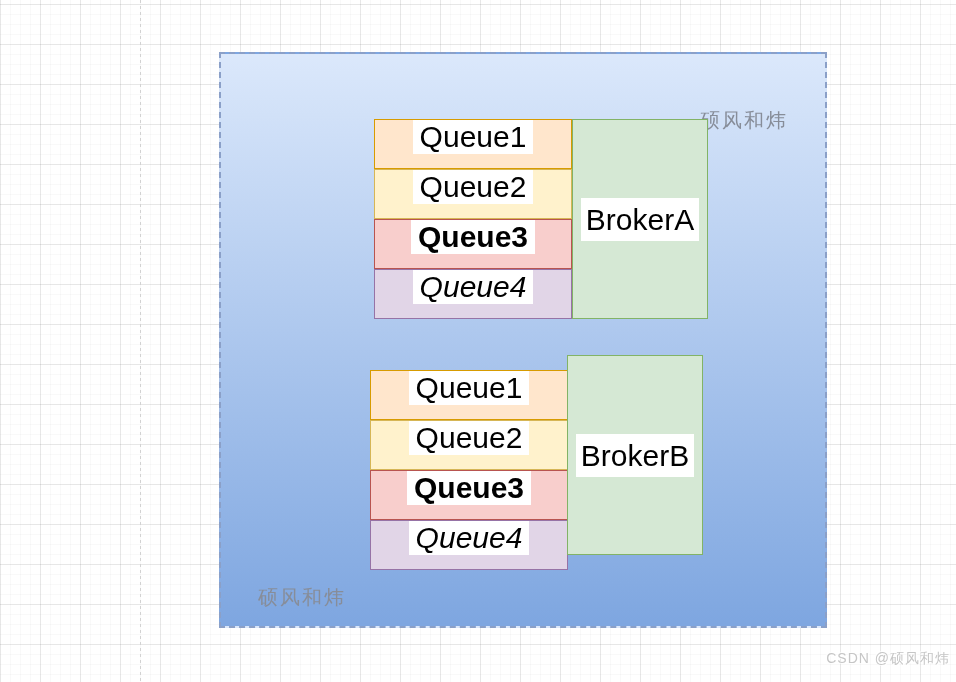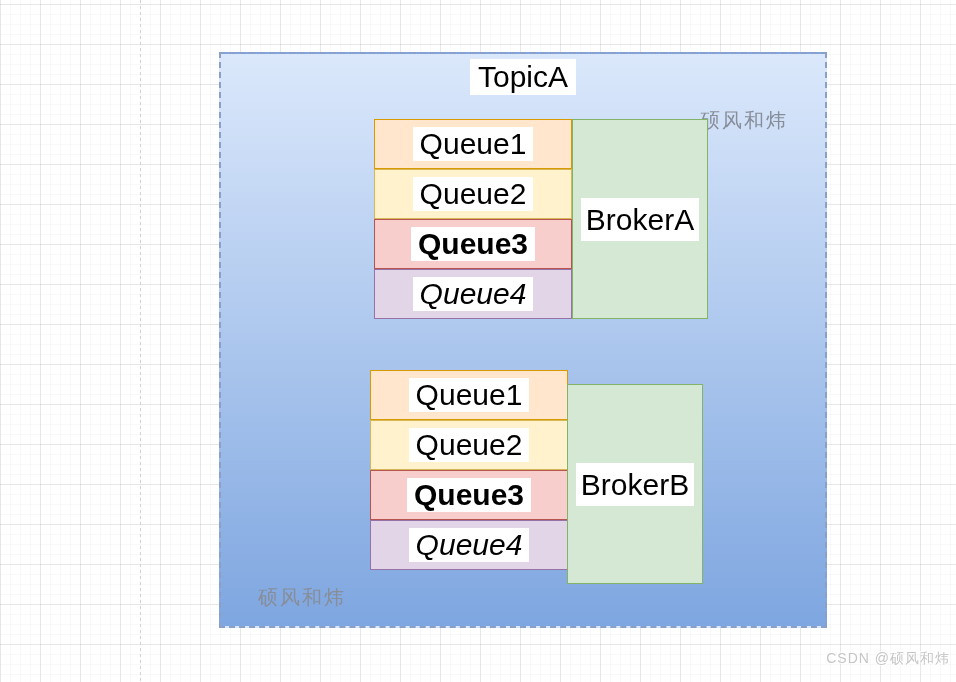--- a/index.html
+++ b/index.html
@@ -71,21 +71,21 @@
   .queue-stack {
     position: absolute;
     width: 198px;
   }
   .queue-row {
     box-sizing: border-box;
     height: 50px;
     border-width: 1px;
     border-style: solid;
     display: flex;
-    align-items: center;
+    align-items: flex-start;
     justify-content: center;
   }
   .queue-row .box-label { line-height: 34px; padding: 0 7px; }
 
   .q1 { background: var(--q1_fill, #ffe6cc); border-color: var(--q1_stroke, #d79b00); }
   .q2 { background: var(--q2_fill, #fff2cc); border-color: var(--q2_stroke, #d6b656); }
   .q3 { background: var(--q3_fill, #f8cecc); border-color: var(--q3_stroke, #b85450); font-weight: bold; }
   .q4 { background: var(--q4_fill, #e1d5e7); border-color: var(--q4_stroke, #9673a6); font-style: italic; }
 
   .broker-box {
@@ -97,21 +97,21 @@
     border: 1px solid var(--broker_stroke, #82b366);
     display: flex;
     align-items: center;
     justify-content: center;
   }
   .broker-box .box-label { padding: 4px 5px; line-height: 35px; }
 
   .stack-a  { left: 153px; top: 65px; }
   .broker-a { left: 351px; top: 65px; }
   .stack-b  { left: 149px; top: 316px; }
-  .broker-b { left: 346px; top: 330px; justify-content: center; }
+  .broker-b { left: 346px; top: 301px; justify-content: center; }
 
   .watermark {
     position: absolute;
     color: var(--watermark, #878d99);
     font-size: 20px;
     letter-spacing: 2px;
     white-space: nowrap;
     margin-top: 24px;
   }
   .wm-top-right   { left: 479px; top: 29px;  }
@@ -128,23 +128,20 @@
     white-space: nowrap;
   }
 </style>
 </head>
 <body>
 
 <div class="page-guide"></div>
 
 <div class="topic-container">
 
-  <div class="topic-title-wrap">
-    <span class="box-label">TopicA</span>
-  </div>
 
   <span class="watermark wm-top-right">硕风和炜</span>
 
   <div class="queue-stack stack-a">
     <div class="queue-row q1">
       <span class="box-label">Queue1</span>
     </div>
     <div class="queue-row q2">
       <span class="box-label">Queue2</span>
     </div>

